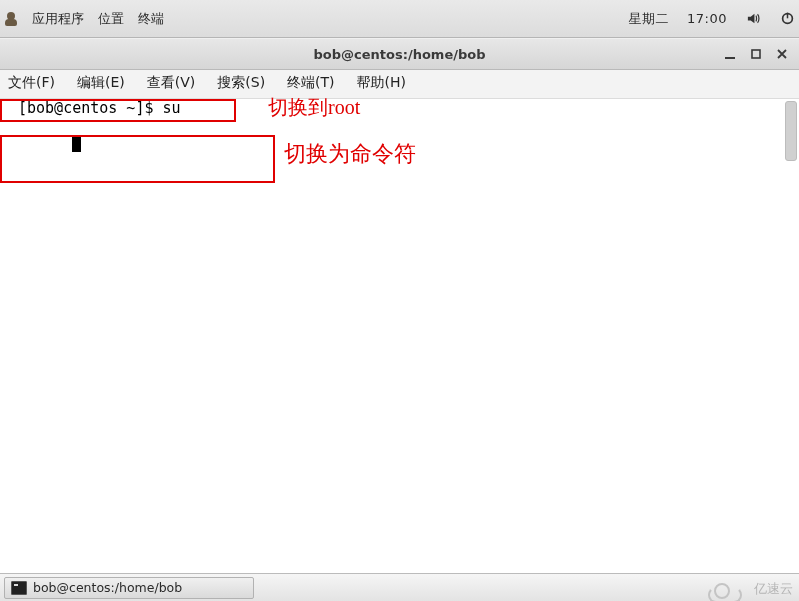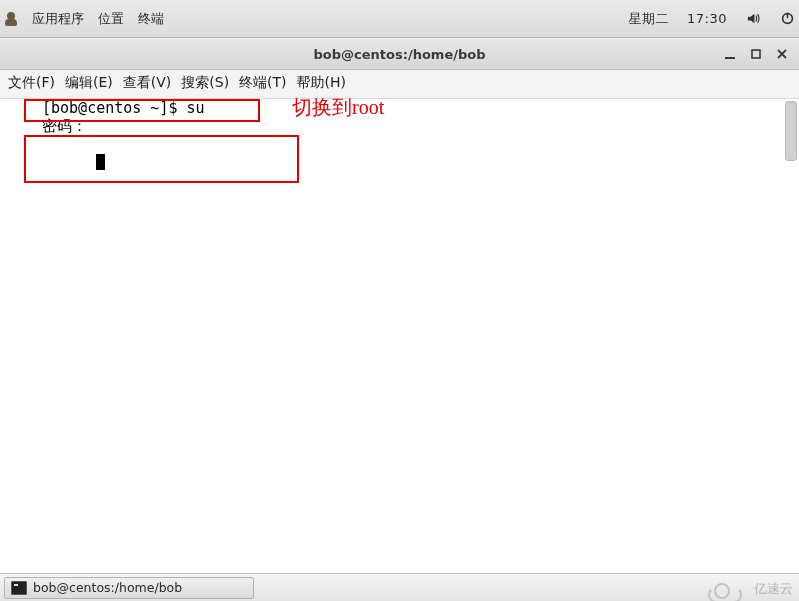--- a/index.html
+++ b/index.html
@@ -72,21 +72,21 @@
       padding-right: 10px;
       z-index: 2;
     }
     .wc { width:14px; height:14px; display:flex; align-items:center; justify-content:center; color:#3a3a3a; cursor:pointer; }
     .wc svg { width:12px; height:12px; }
 
     
     .menubar {
       display: flex;
       align-items: center;
-      gap: 10px;
+      gap: 22px;
       padding: 4px 8px 6px 8px;
       background: #f3f3f3;
       border-bottom: 1px solid #dcdcdc;
       font-size: 14px;
       color: #222;
     }
     .menubar span { white-space: nowrap; }
 
     
     .terminal {
@@ -96,21 +96,20 @@
       font-family: "DejaVu Sans Mono", "Liberation Mono", monospace;
       font-size: 15px;
       color: #000;
       line-height: 18px;
       border-bottom: 1px solid #d0d0d0;
     }
     .term-inner {
       position: absolute;
       left: 0; right: 16px; top: 0; bottom: 0;
       padding-left: 18px;
-      margin-left: 24px;
     }
     .scrollbar {
       position: absolute;
       right: 2px; top: 2px;
       width: 12px; height: 60px;
       background: #d0d0d0;
       border-radius: 3px;
       border: 1px solid #bcbcbc;
     }
 
@@ -213,21 +212,21 @@
 
 <div class="top-panel">
   <div class="panel-left">
     <span class="gnome-icon"></span>
     <span class="panel-text">应用程序</span>
     <span class="panel-text">位置</span>
     <span class="panel-text">终端</span>
   </div>
   <div class="panel-right">
     <span class="clock">星期二</span>
-    <span class="clock">17:30</span>
+    <span class="clock">17:00</span>
     <span class="speaker-icon">
       <svg viewBox="0 0 16 16">
           <path fill="#333" d="M2 6h3l4-3v10l-4-3H2z"></path>
           <path fill="none" stroke="#333" stroke-width="1.3" d="M10.5 5c1 1 1 5 0 6M12.3 3.5c2 2 2 7 0 9"></path>
         </svg>
     </span>
     <span class="power-icon">
       <svg viewBox="0 0 16 16">
           <circle cx="8" cy="8" r="5.2" fill="none" stroke="#333" stroke-width="1.8"></circle>
           <rect x="7.2" y="1.8" width="1.6" height="6" fill="#333"></rect>
@@ -262,28 +261,28 @@
   <span>编辑(E)</span>
   <span>查看(V)</span>
   <span>搜索(S)</span>
   <span>终端(T)</span>
   <span>帮助(H)</span>
 </div>
 
 <div class="terminal">
   <div class="term-inner">
     <div class="tline">[bob@centos ~]$ su</div>
-    <div class="tline">密码：</div>
     <div class="tline">
       <span class="cursor-block"></span>
     </div>
 
     <div class="redbox1"></div>
     <div class="redbox2"></div>
     <div class="anno1">切换到root</div>
+    <div class="anno2">切换为命令符</div>
   </div>
   <div class="scrollbar"></div>
 </div>
 
 <div class="taskbar">
   <div class="task-button">
     <span class="term-icon"></span>
     <span>bob@centos:/home/bob</span>
   </div>
 </div>

